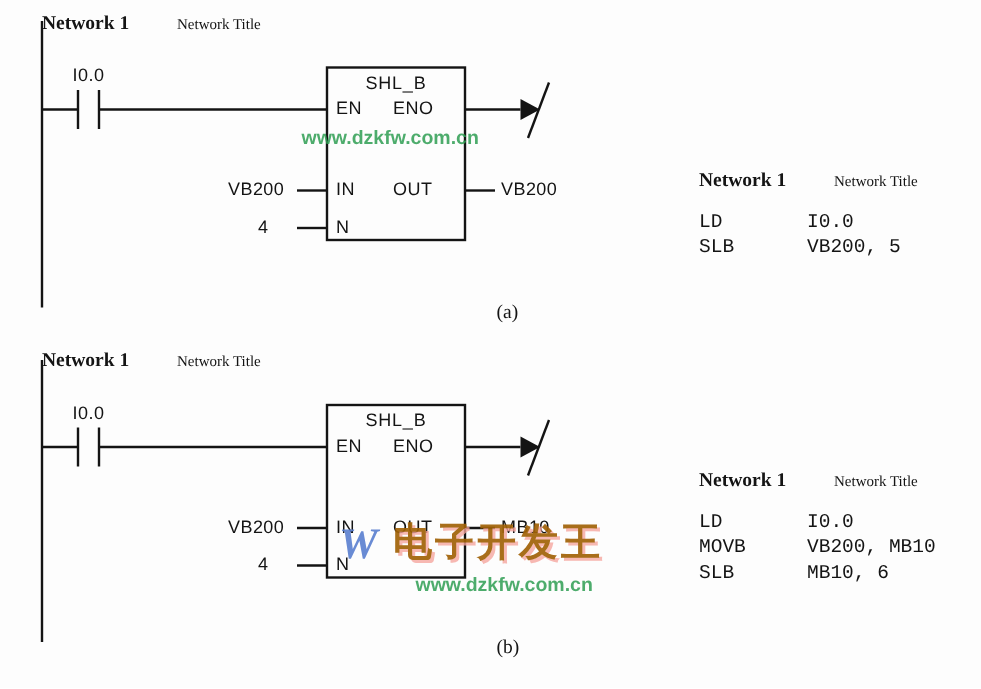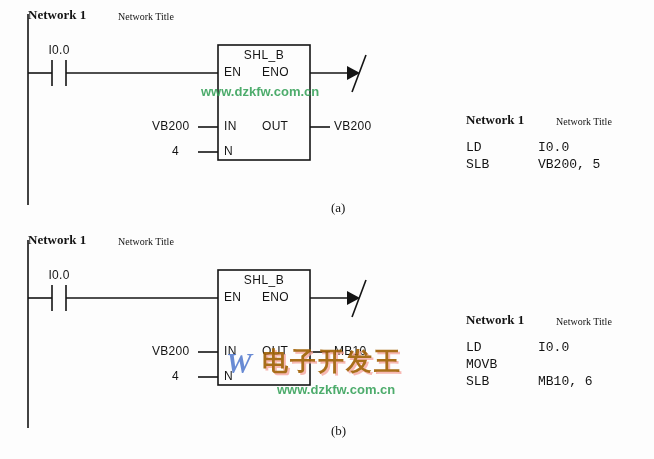--- a/index.html
+++ b/index.html
@@ -118,17 +118,18 @@
   <div class="t wm-brand" style="left:262px; top:348px;">电子开发王</div>
   <div class="t wm-url" style="left:277px; top:383px;">www.dzkfw.com.cn</div>
 
   <div class="t sub" style="left:331px; top:424px;">(b)</div>
 
   <div class="t net-name" style="left:466px; top:313px;">Network 1</div>
   <div class="t net-title" style="left:556px; top:316px;">Network Title</div>
   <div class="t mono" style="left:466px; top:341px;">LD</div>
   <div class="t mono" style="left:538px; top:341px;">I0.0</div>
   <div class="t mono" style="left:466px; top:358px;">MOVB</div>
+  <div class="t mono" style="left:538px; top:358px;">VB200, MB10</div>
   <div class="t mono" style="left:466px; top:375px;">SLB</div>
   <div class="t mono" style="left:538px; top:375px;">MB10, 6</div>
 
 
 </div>
 
 </body></html>

